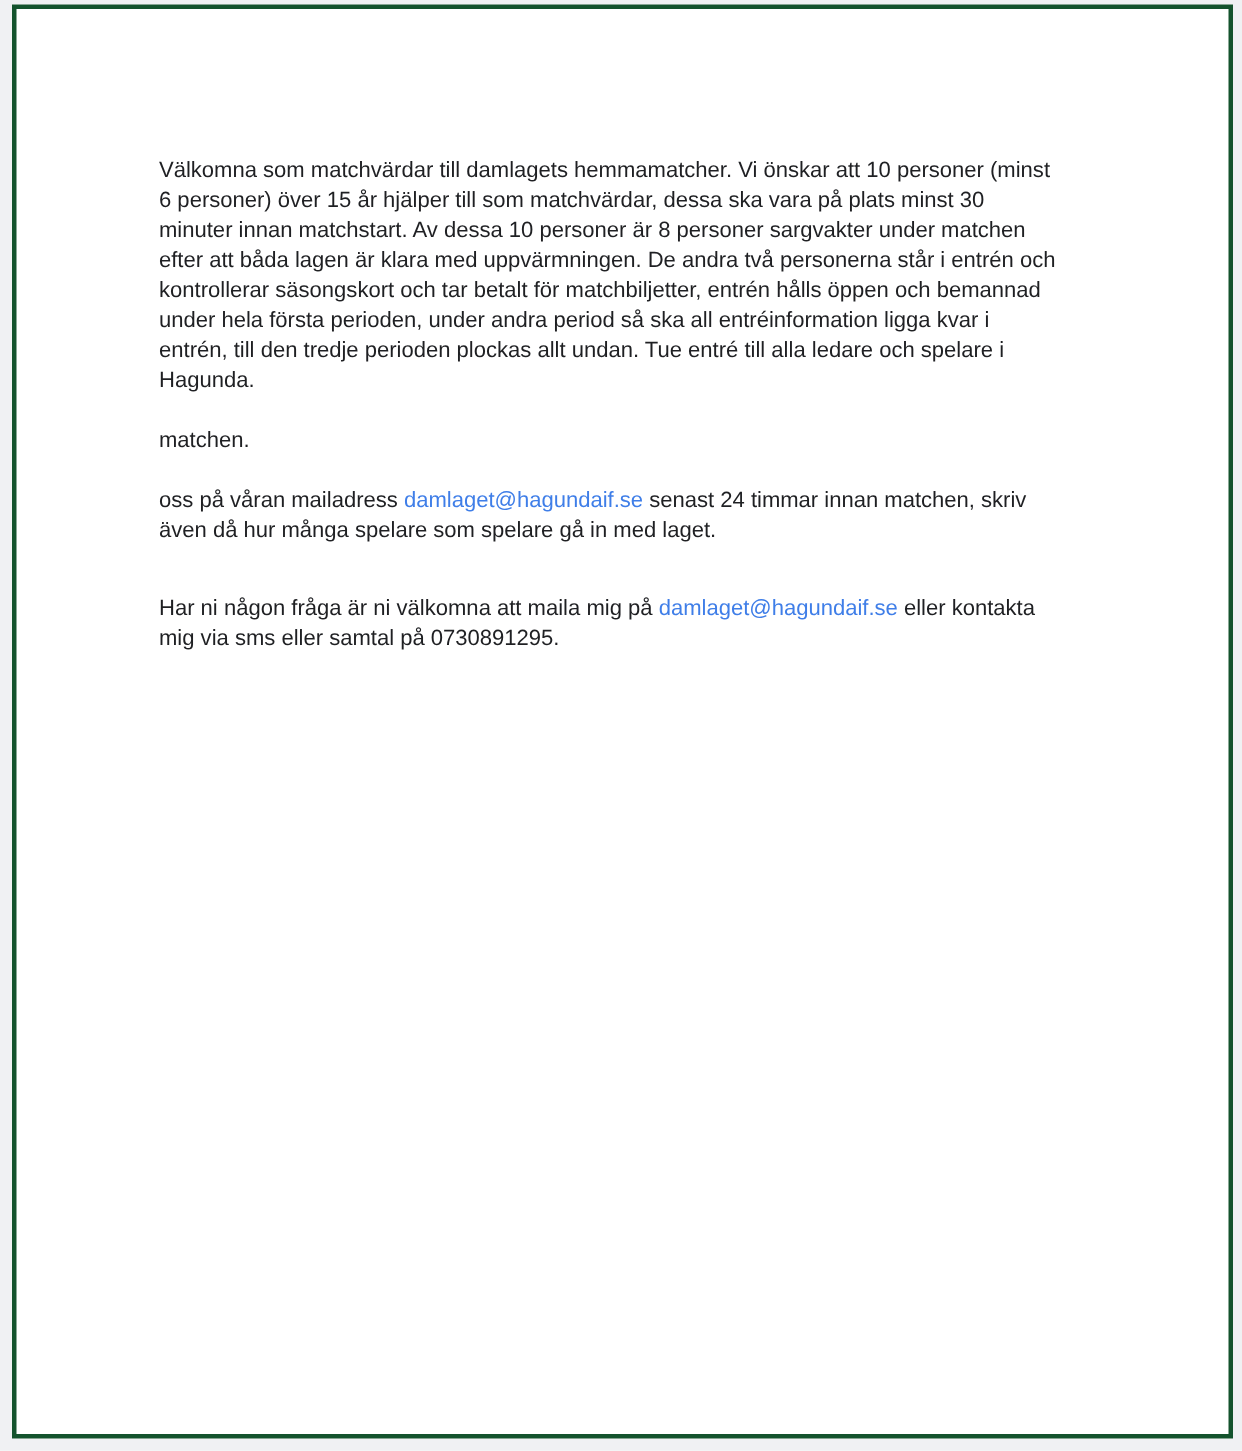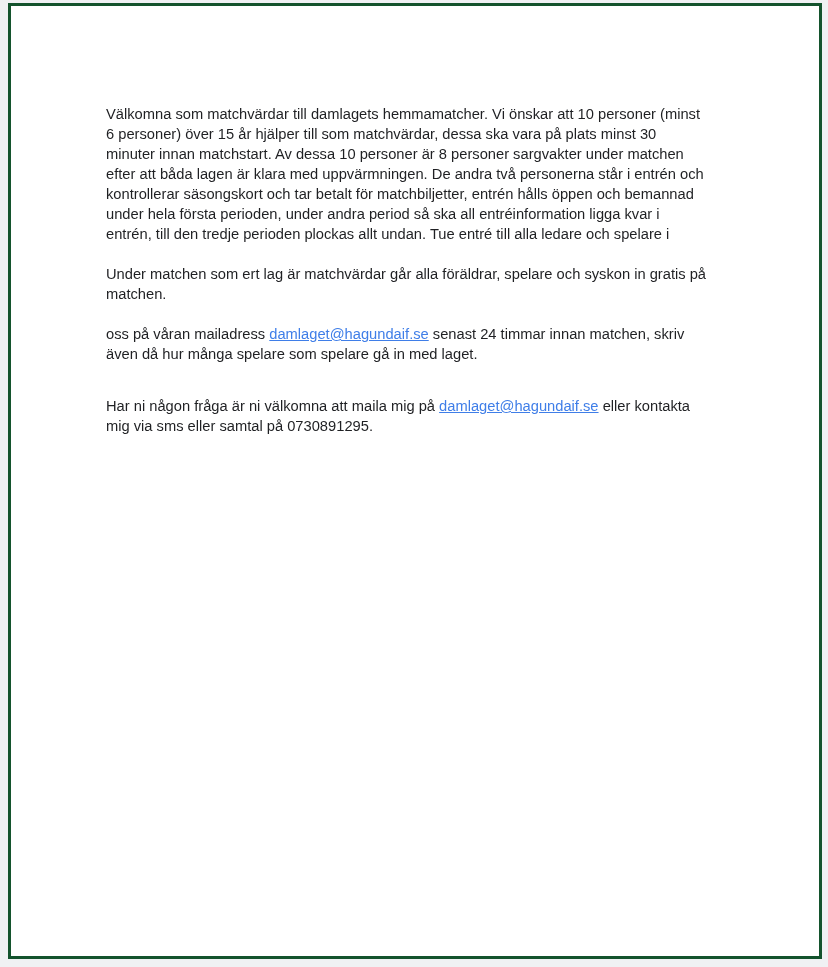--- a/index.html
+++ b/index.html
@@ -30,41 +30,40 @@
   }
   .paragraph { margin: 0; }
   .paragraph + .paragraph { margin-top: 20px; }
   .paragraph.extra-gap { margin-top: 32px; }
   .line {
     white-space: pre;
     min-height: 20px;
   }
   a.email-link {
     color: var(--link-color, #3f7ee8);
-    text-decoration: underline;
     cursor: pointer;
   }
 </style>
 </head>
 <body>
 
 <div class="app">
   <div class="page-card">
     <div class="email-body">
         <div class="paragraph">
           <div class="line"><span>Välkomna som matchvärdar till damlagets hemmamatcher. Vi önskar att 10 personer (minst</span></div>
           <div class="line"><span>6 personer) över 15 år hjälper till som matchvärdar, dessa ska vara på plats minst 30</span></div>
           <div class="line"><span>minuter innan matchstart. Av dessa 10 personer är 8 personer sargvakter under matchen</span></div>
           <div class="line"><span>efter att båda lagen är klara med uppvärmningen. De andra två personerna står i entrén och</span></div>
           <div class="line"><span>kontrollerar säsongskort och tar betalt för matchbiljetter, entrén hålls öppen och bemannad</span></div>
           <div class="line"><span>under hela första perioden, under andra period så ska all entréinformation ligga kvar i</span></div>
           <div class="line"><span>entrén, till den tredje perioden plockas allt undan. Tue entré till alla ledare och spelare i</span></div>
+          <div class="line"><span>Hagunda.</span></div>
         </div>
         <div class="paragraph">
-          <div class="line"><span>Under matchen som ert lag är matchvärdar går alla föräldrar, spelare och syskon in gratis på</span></div>
           <div class="line"><span>matchen.</span></div>
         </div>
         <div class="paragraph">
           <div class="line"><span>oss på våran mailadress </span><a class="email-link">damlaget@hagundaif.se</a><span> senast 24 timmar innan matchen, skriv</span></div>
           <div class="line"><span>även då hur många spelare som spelare gå in med laget.</span></div>
         </div>
         <div class="paragraph extra-gap">
           <div class="line"><span>Har ni någon fråga är ni välkomna att maila mig på </span><a class="email-link">damlaget@hagundaif.se</a><span> eller kontakta</span></div>
           <div class="line"><span>mig via sms eller samtal på 0730891295.</span></div>
         </div>

